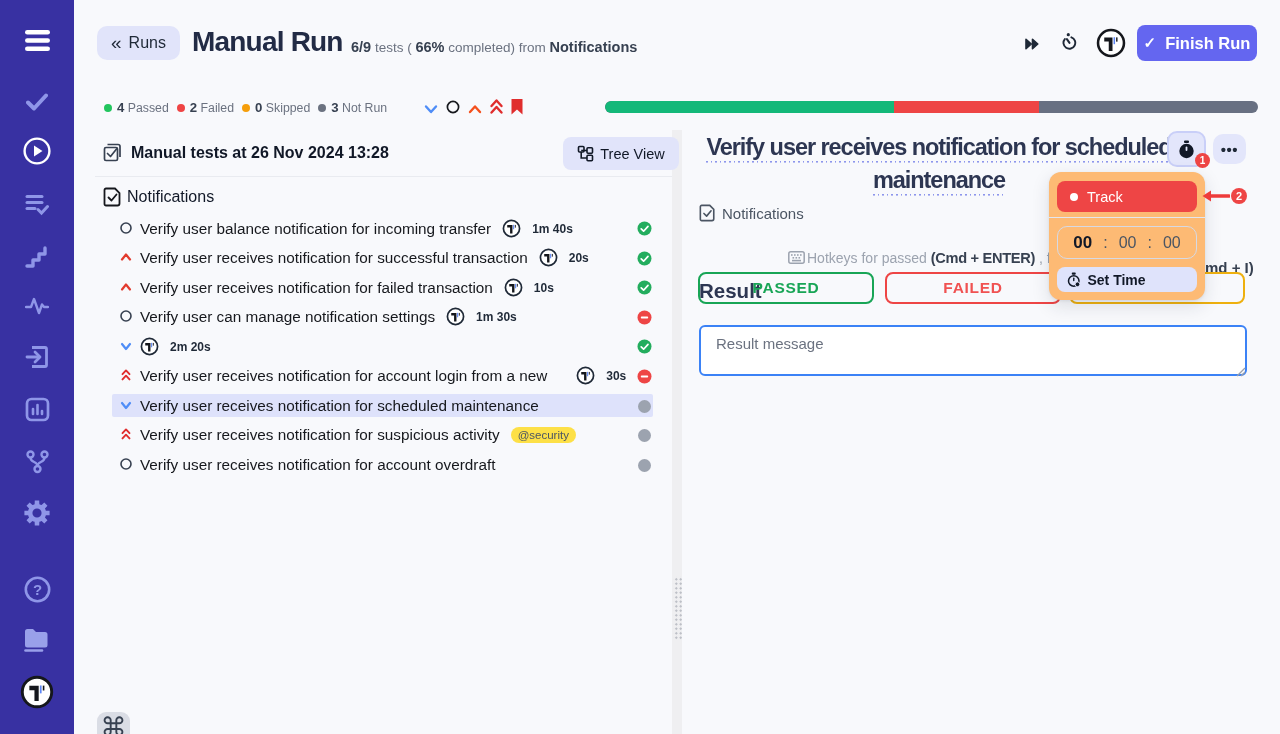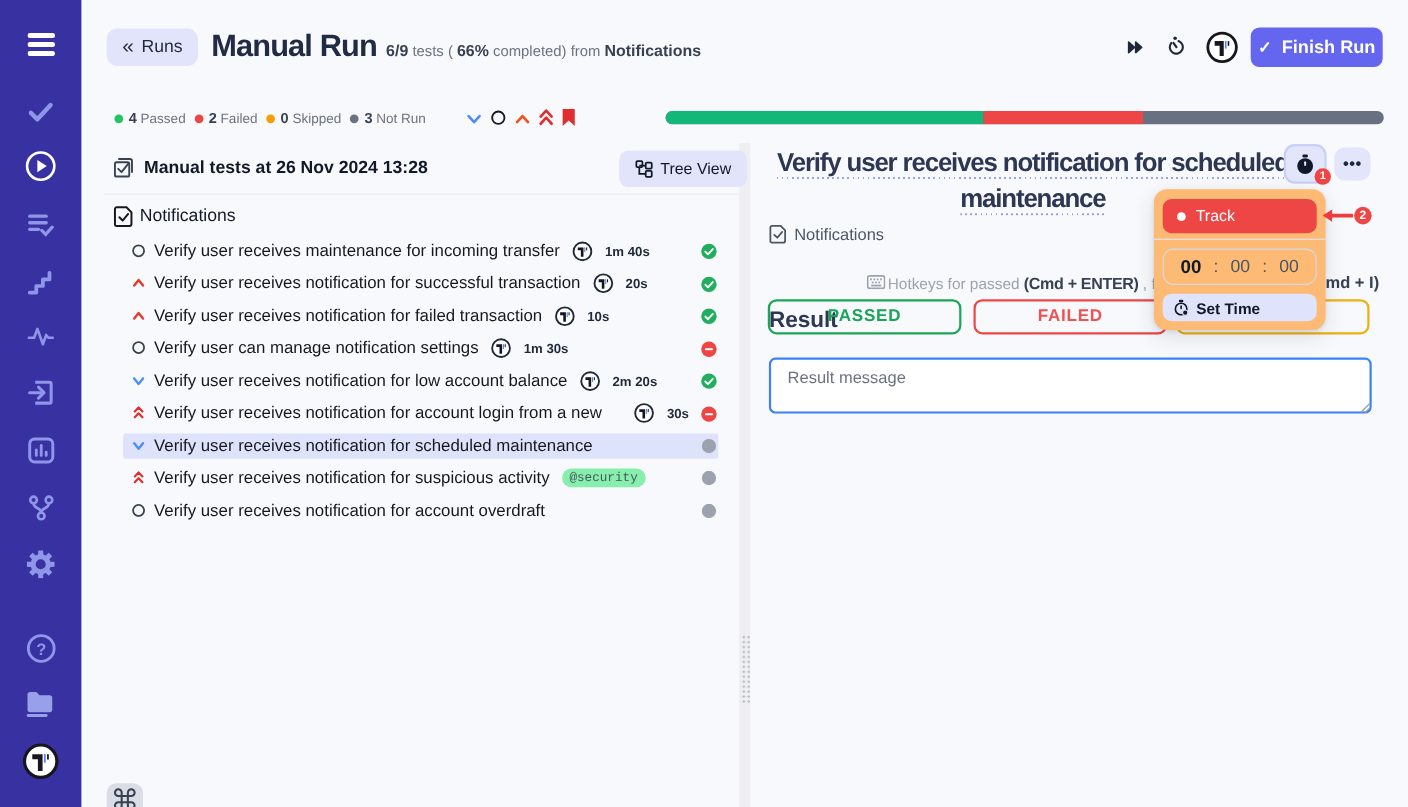--- a/index.html
+++ b/index.html
@@ -37,30 +37,30 @@
 
   .trow { position:absolute; left:112px; width:540px; height:23px; }
   .trow .pri { position:absolute; left:7px; top:4px; width:14px; height:14px; }
   .trow .flow { position:absolute; left:28px; top:0; height:23px; display:flex; align-items:center; gap:11px; }
   .trow .txt { font-size:15.3px; color:#16181d; white-space:nowrap; }
   .trow .tlogo { display:flex; }
   .trow .dur { font-size:12px; font-weight:700; color:#1f2937; white-space:nowrap;}
   .status { position:absolute; width:15px; height:15px; }
   .sel { position:absolute; left:112px; width:541px; height:23px; background:#dee2fb; border-radius:2px; }
 
-  .tag { display:inline-block; background:#86efac; color:#4b5563; font-size:11.5px; border-radius:9px; padding:2px 7px;font-family:Liberation Mono, monospace; }
+  .tag { display:inline-block; background:#fde047; color:#4b5563; font-size:11.5px; border-radius:9px; padding:2px 7px; }
 
   
   #rtitle { position:absolute; left:699px; top:131px; width:480px; font-size:23.5px; font-weight:800; color:#2d3652; line-height:33px; letter-spacing:-1.05px;text-align:center; }
   #rtitle span { padding-bottom:3px; background-image:repeating-linear-gradient(90deg,#8d96ec 0 1.6px,transparent 1.6px 4.6px); background-size:100% 1.6px; background-position:0 100%; background-repeat:no-repeat; }
   #crumb { position:absolute; left:722px; top:205px; font-size:15px; color:#4b5563; }
   #result-h { position:absolute; left:699px; top:243px; font-size:20.5px; font-weight:800; color:#2d3652;margin-top:36px; }
   #hotkeys { position:absolute; left:807px; top:250px; font-size:14px; color:#9ca3af; white-space:nowrap; }
   #hotkeys b { color:#374151; font-size:14.6px; letter-spacing:-0.3px; }
-  #hk-tail { position:absolute; left:1205px; top:249px; font-size:15px; font-weight:700; color:#374151; }
+  #hk-tail { position:absolute; left:1205px; top:259px; font-size:15px; font-weight:700; color:#374151; }
 
   .resbtn { position:absolute; top:272px; width:176px; height:32px; border-radius:8px; background:transparent; display:flex; align-items:center; justify-content:center; font-size:15.5px; font-weight:700; letter-spacing:0.7px; }
   #bpass { left:698px; border:2px solid #18a556; color:#18a556; }
   #bfail { left:885px; border:2px solid #ee4545; color:#f05252; }
   #bskip { left:1069px; border:2px solid #eeb00e; color:#eeb00e; width:176px;}
 
   #rmsg { position:absolute; left:699px; top:325px; width:548px; height:51px; background:#fff; border:2px solid #3b82f6; border-radius:6px; }
   #rmsg .ph { position:absolute; left:15px; top:8px; font-size:15px; color:#6b7280; }
 
   
@@ -261,21 +261,21 @@
     </svg></div>
   <div id="nf-title">Notifications</div>
 
   <div class="sel" style="top:394px;"></div>
 
   <div class="trow" style="top:217px;">
     <svg class="pri" viewBox="0 0 14 14">
       <circle cx="7" cy="7" r="5" fill="none" stroke="#374151" stroke-width="1.6"></circle>
     </svg>
     <div class="flow">
-      <span class="txt">Verify user receives maintenance for incoming transfer</span>
+      <span class="txt">Verify user balance notification for incoming transfer</span>
       <span class="tlogo">
         <svg width="19" height="19" viewBox="0 0 40 40">
           <circle cx="20" cy="20" r="17" fill="#fff" stroke="#1f2937" stroke-width="3.6"></circle>
           <path d="M11 12.5 H22 V30.5 H17 V18 H11 Z" fill="#15171c"></path>
           <rect x="23.4" y="12.3" width="2.2" height="9.3" fill="#5c85f5"></rect>
           <rect x="27" y="12.5" width="2" height="5.7" fill="#15171c"></rect>
         </svg>
       </span>
       <span class="dur">1m 40s</span>
     </div>
@@ -329,21 +329,20 @@
         </svg>
       </span>
       <span class="dur">1m 30s</span>
     </div>
   </div>
   <div class="trow" style="top:335px;">
     <svg class="pri" viewBox="0 0 14 14">
       <path d="M3 5 L7 10 L11 5" fill="none" stroke="#4f8df7" stroke-width="2.2" stroke-linecap="round" stroke-linejoin="round"></path>
     </svg>
     <div class="flow">
-      <span class="txt">Verify user receives notification for low account balance</span>
       <span class="tlogo">
         <svg width="19" height="19" viewBox="0 0 40 40">
           <circle cx="20" cy="20" r="17" fill="#fff" stroke="#1f2937" stroke-width="3.6"></circle>
           <path d="M11 12.5 H22 V30.5 H17 V18 H11 Z" fill="#15171c"></path>
           <rect x="23.4" y="12.3" width="2.2" height="9.3" fill="#5c85f5"></rect>
           <rect x="27" y="12.5" width="2" height="5.7" fill="#15171c"></rect>
         </svg>
       </span>
       <span class="dur">2m 20s</span>
     </div>

